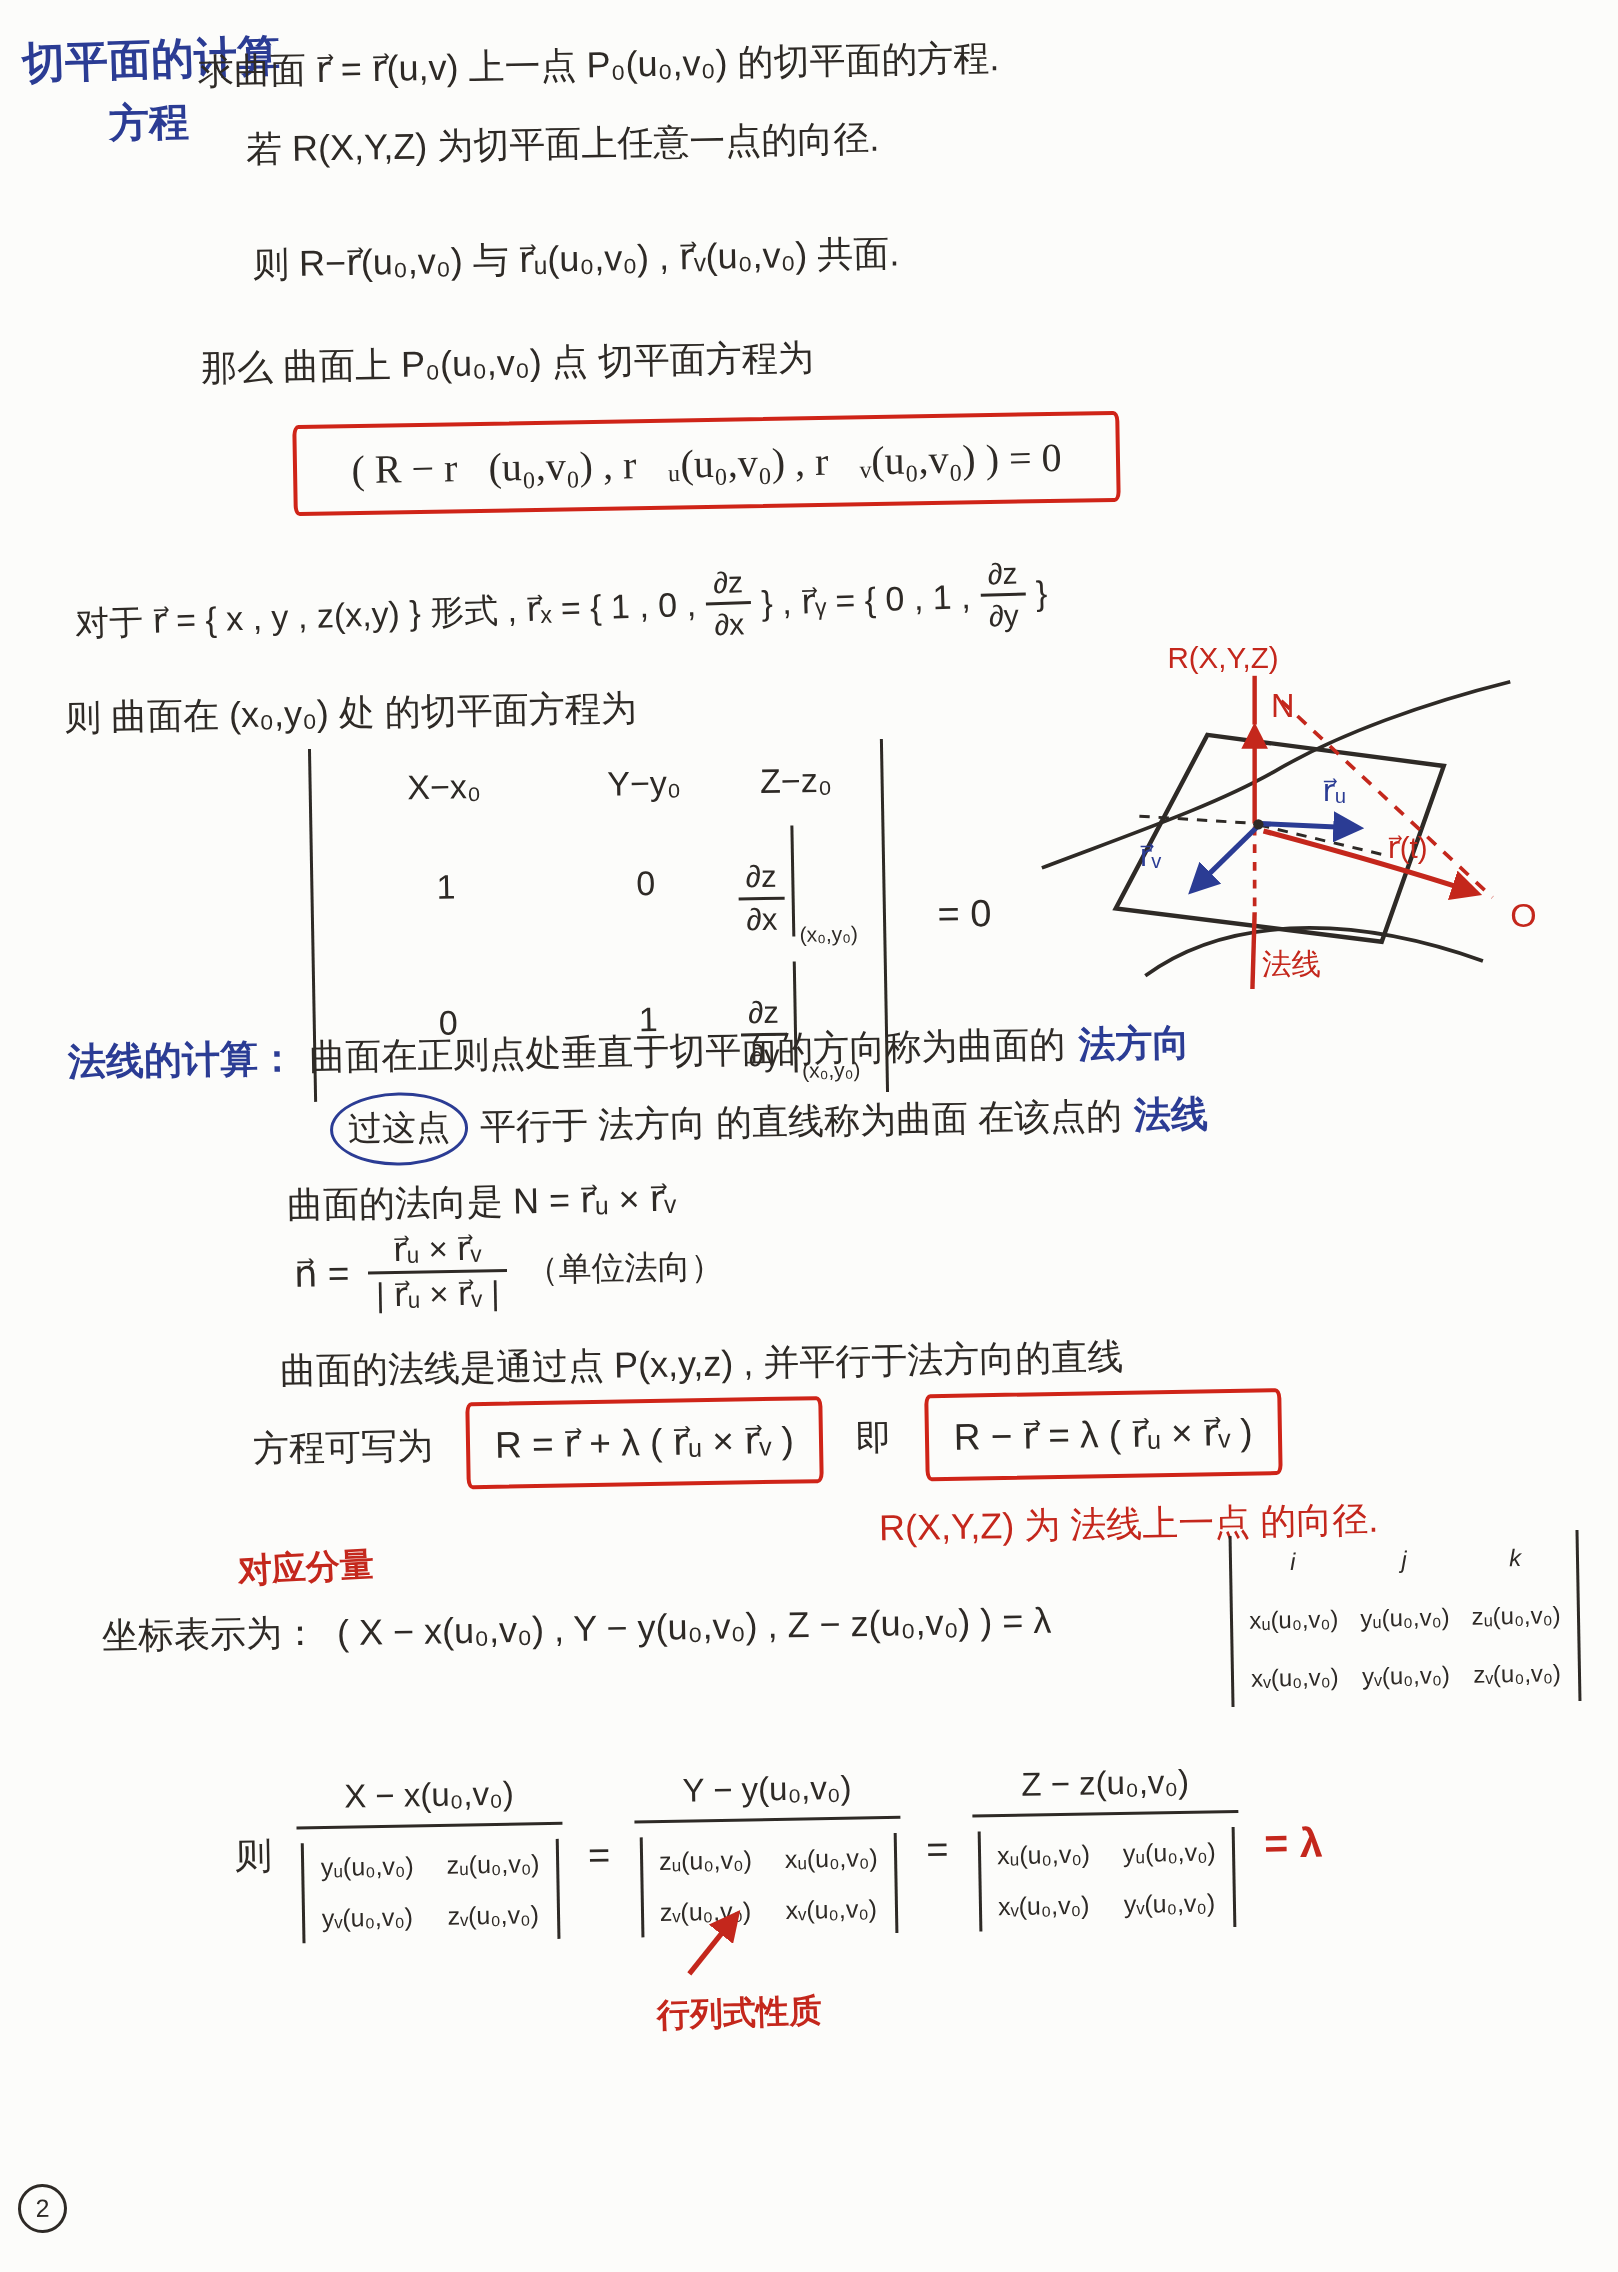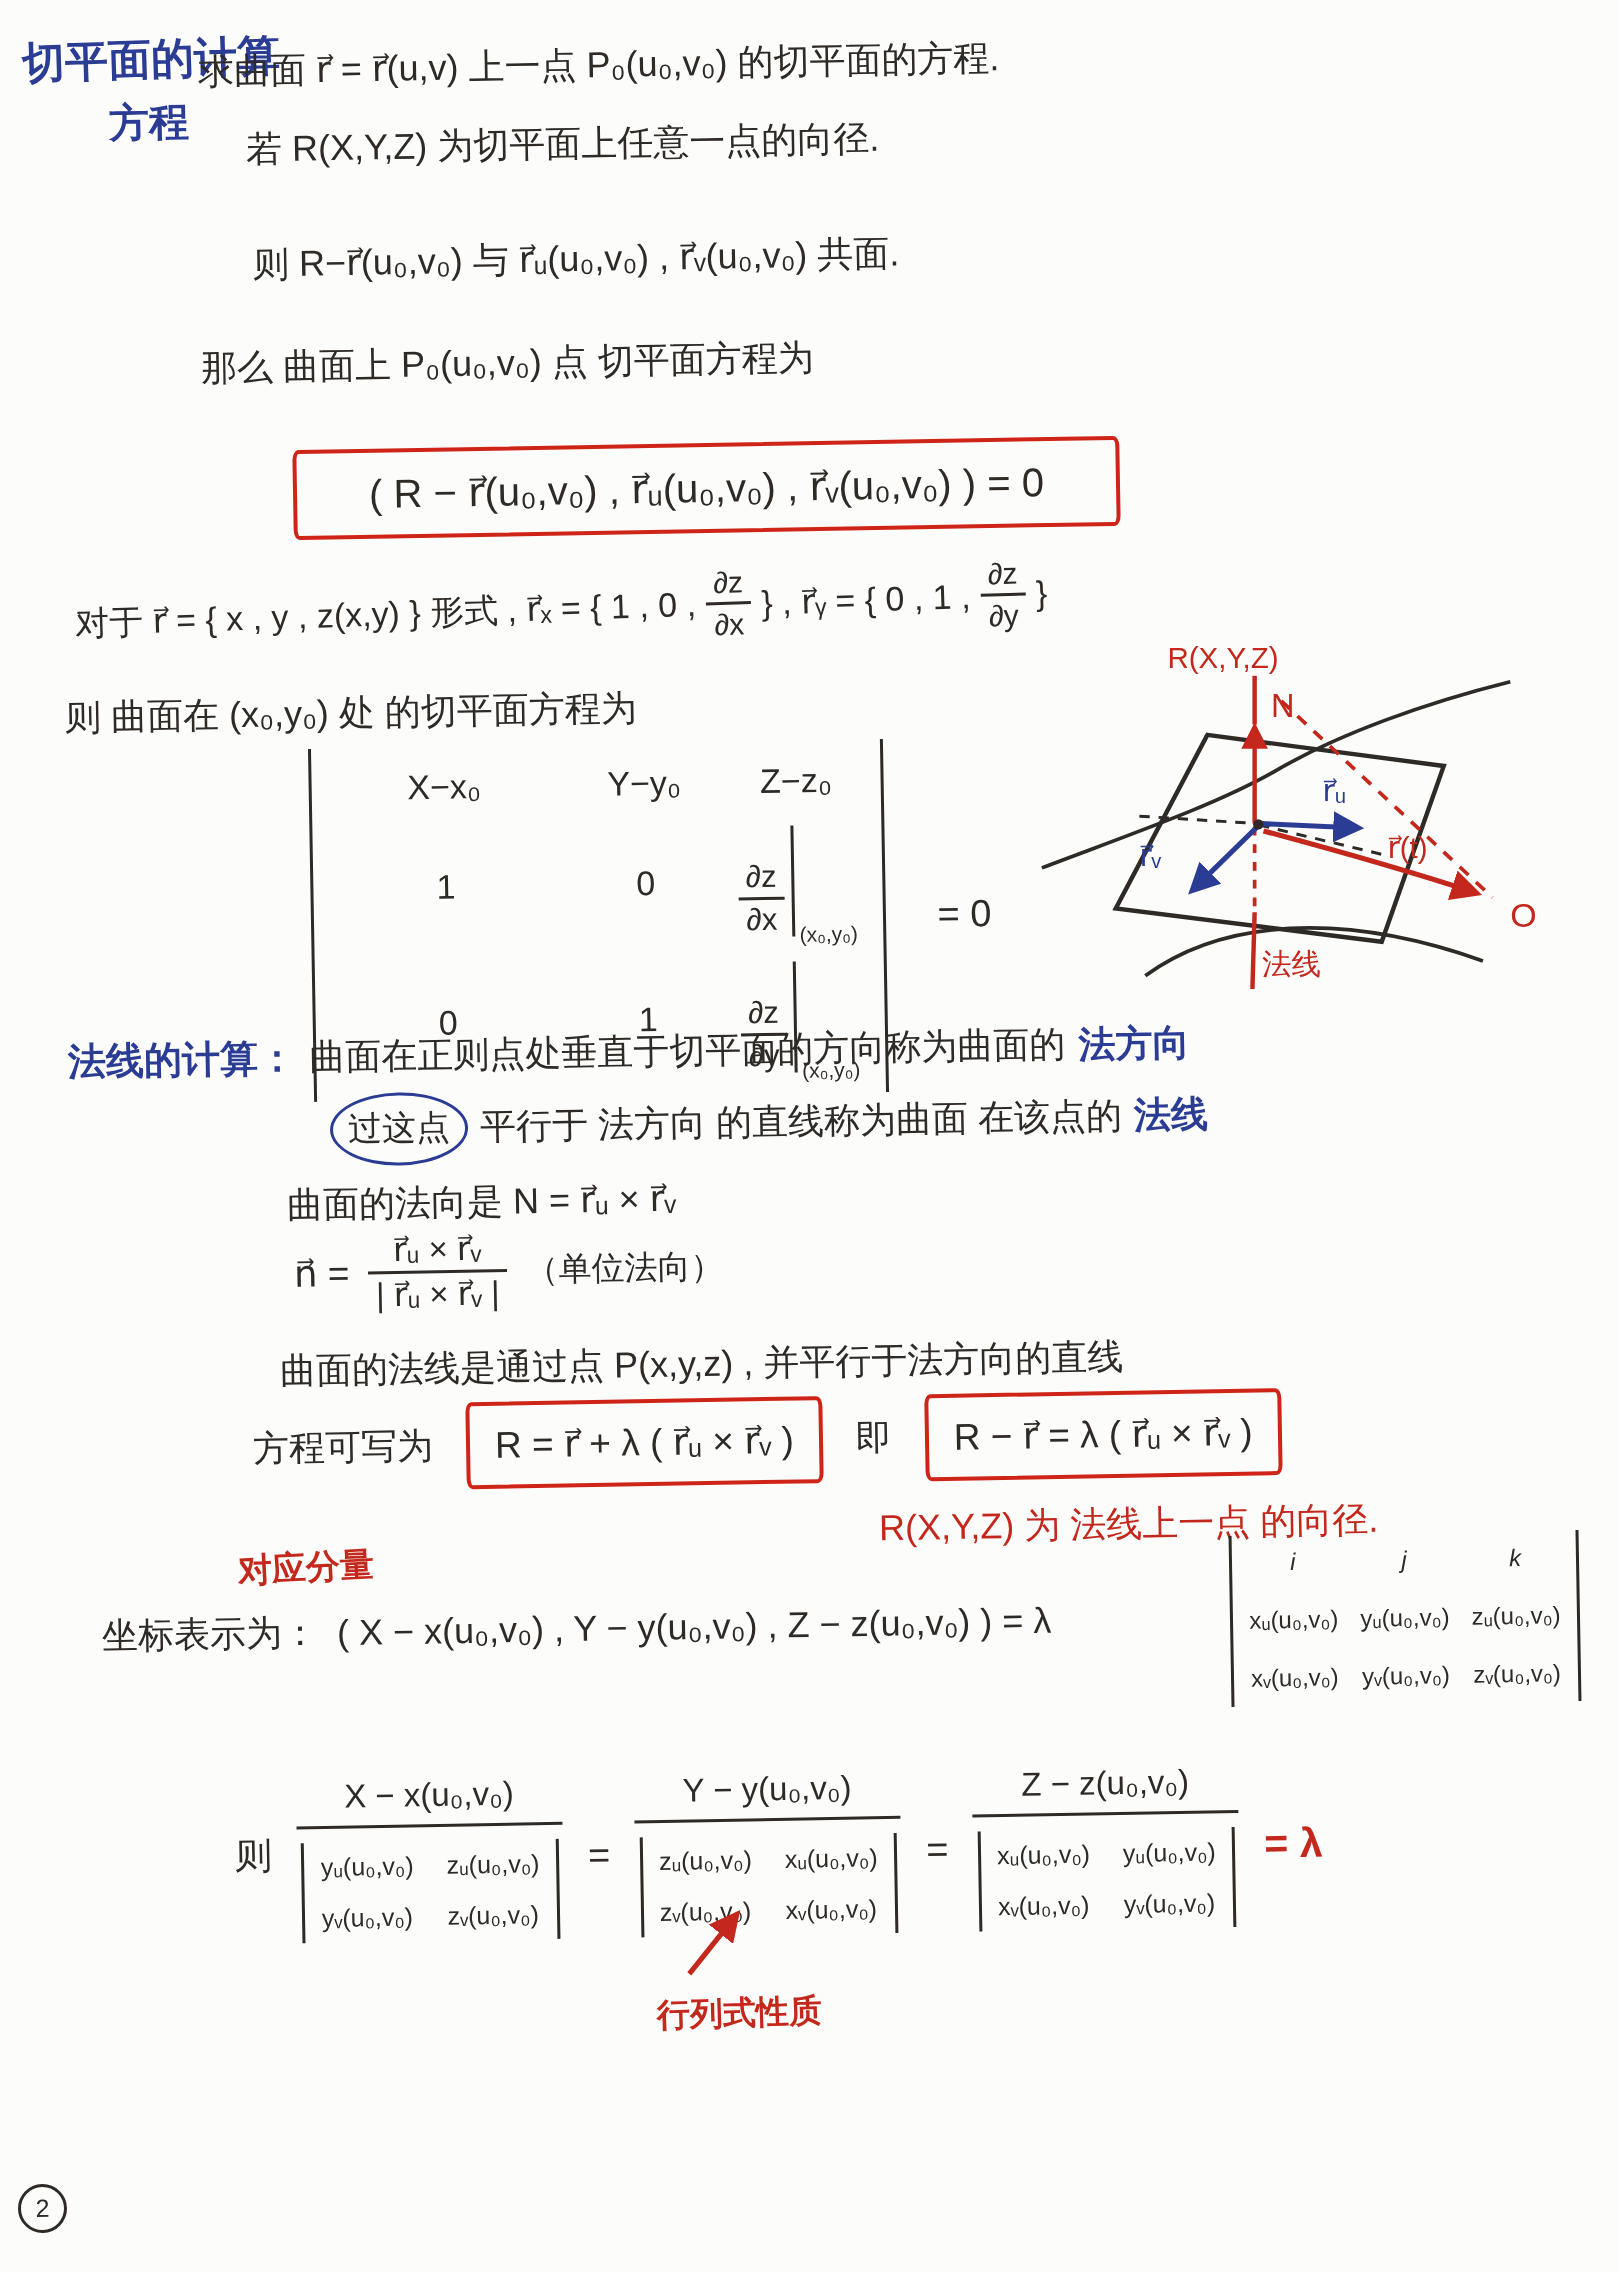--- a/index.html
+++ b/index.html
@@ -68,21 +68,21 @@
 <body>
 
 <div class="t blue rot-2" style="left:22px;top:31px;font-size:43px;font-weight:bold;">切平面的计算</div>
 <div class="t blue rot-1" style="left:109px;top:95px;font-size:40px;font-weight:bold;">方程</div>
 
 <div class="t rot-1" style="left:198px;top:41px;font-size:36px;">求曲面 r⃗ = r⃗(u,v) 上一点 P₀(u₀,v₀) 的切平面的方程.</div>
 <div class="t rot-1" style="left:246px;top:120px;font-size:36px;">若 R(X,Y,Z) 为切平面上任意一点的向径.</div>
 <div class="t rot-1" style="left:253px;top:235px;font-size:36px;">则 R−r⃗(u₀,v₀) 与 r⃗ᵤ(u₀,v₀) , r⃗ᵥ(u₀,v₀) 共面.</div>
 <div class="t rot-1" style="left:201px;top:339px;font-size:36px;">那么 曲面上 P₀(u₀,v₀) 点 切平面方程为</div>
 
-<div class="t" style="left:293px;top:443px;">
+<div class="t" style="left:293px;top:418px;font-family:Liberation Serif, serif;">
   <div class="redbox rot-1" style="font-size:40px;min-width:769px;text-align:center;">
     <span>( R − r⃗(u₀,v₀) ,  r⃗ᵤ(u₀,v₀) ,  r⃗ᵥ(u₀,v₀) ) = 0</span>
   </div>
 </div>
 
 <div class="t rot-2 row" style="left:75px;top:571px;font-size:34px;gap:10.4px;">
   <span>对于 r⃗ = { x , y , z(x,y) } 形式 ,   r⃗ₓ = { 1 , 0 ,</span>
   <span class="frac" style="font-size:30px;">
     <span class="fn">∂z</span>
     <span class="fd">∂x</span>

